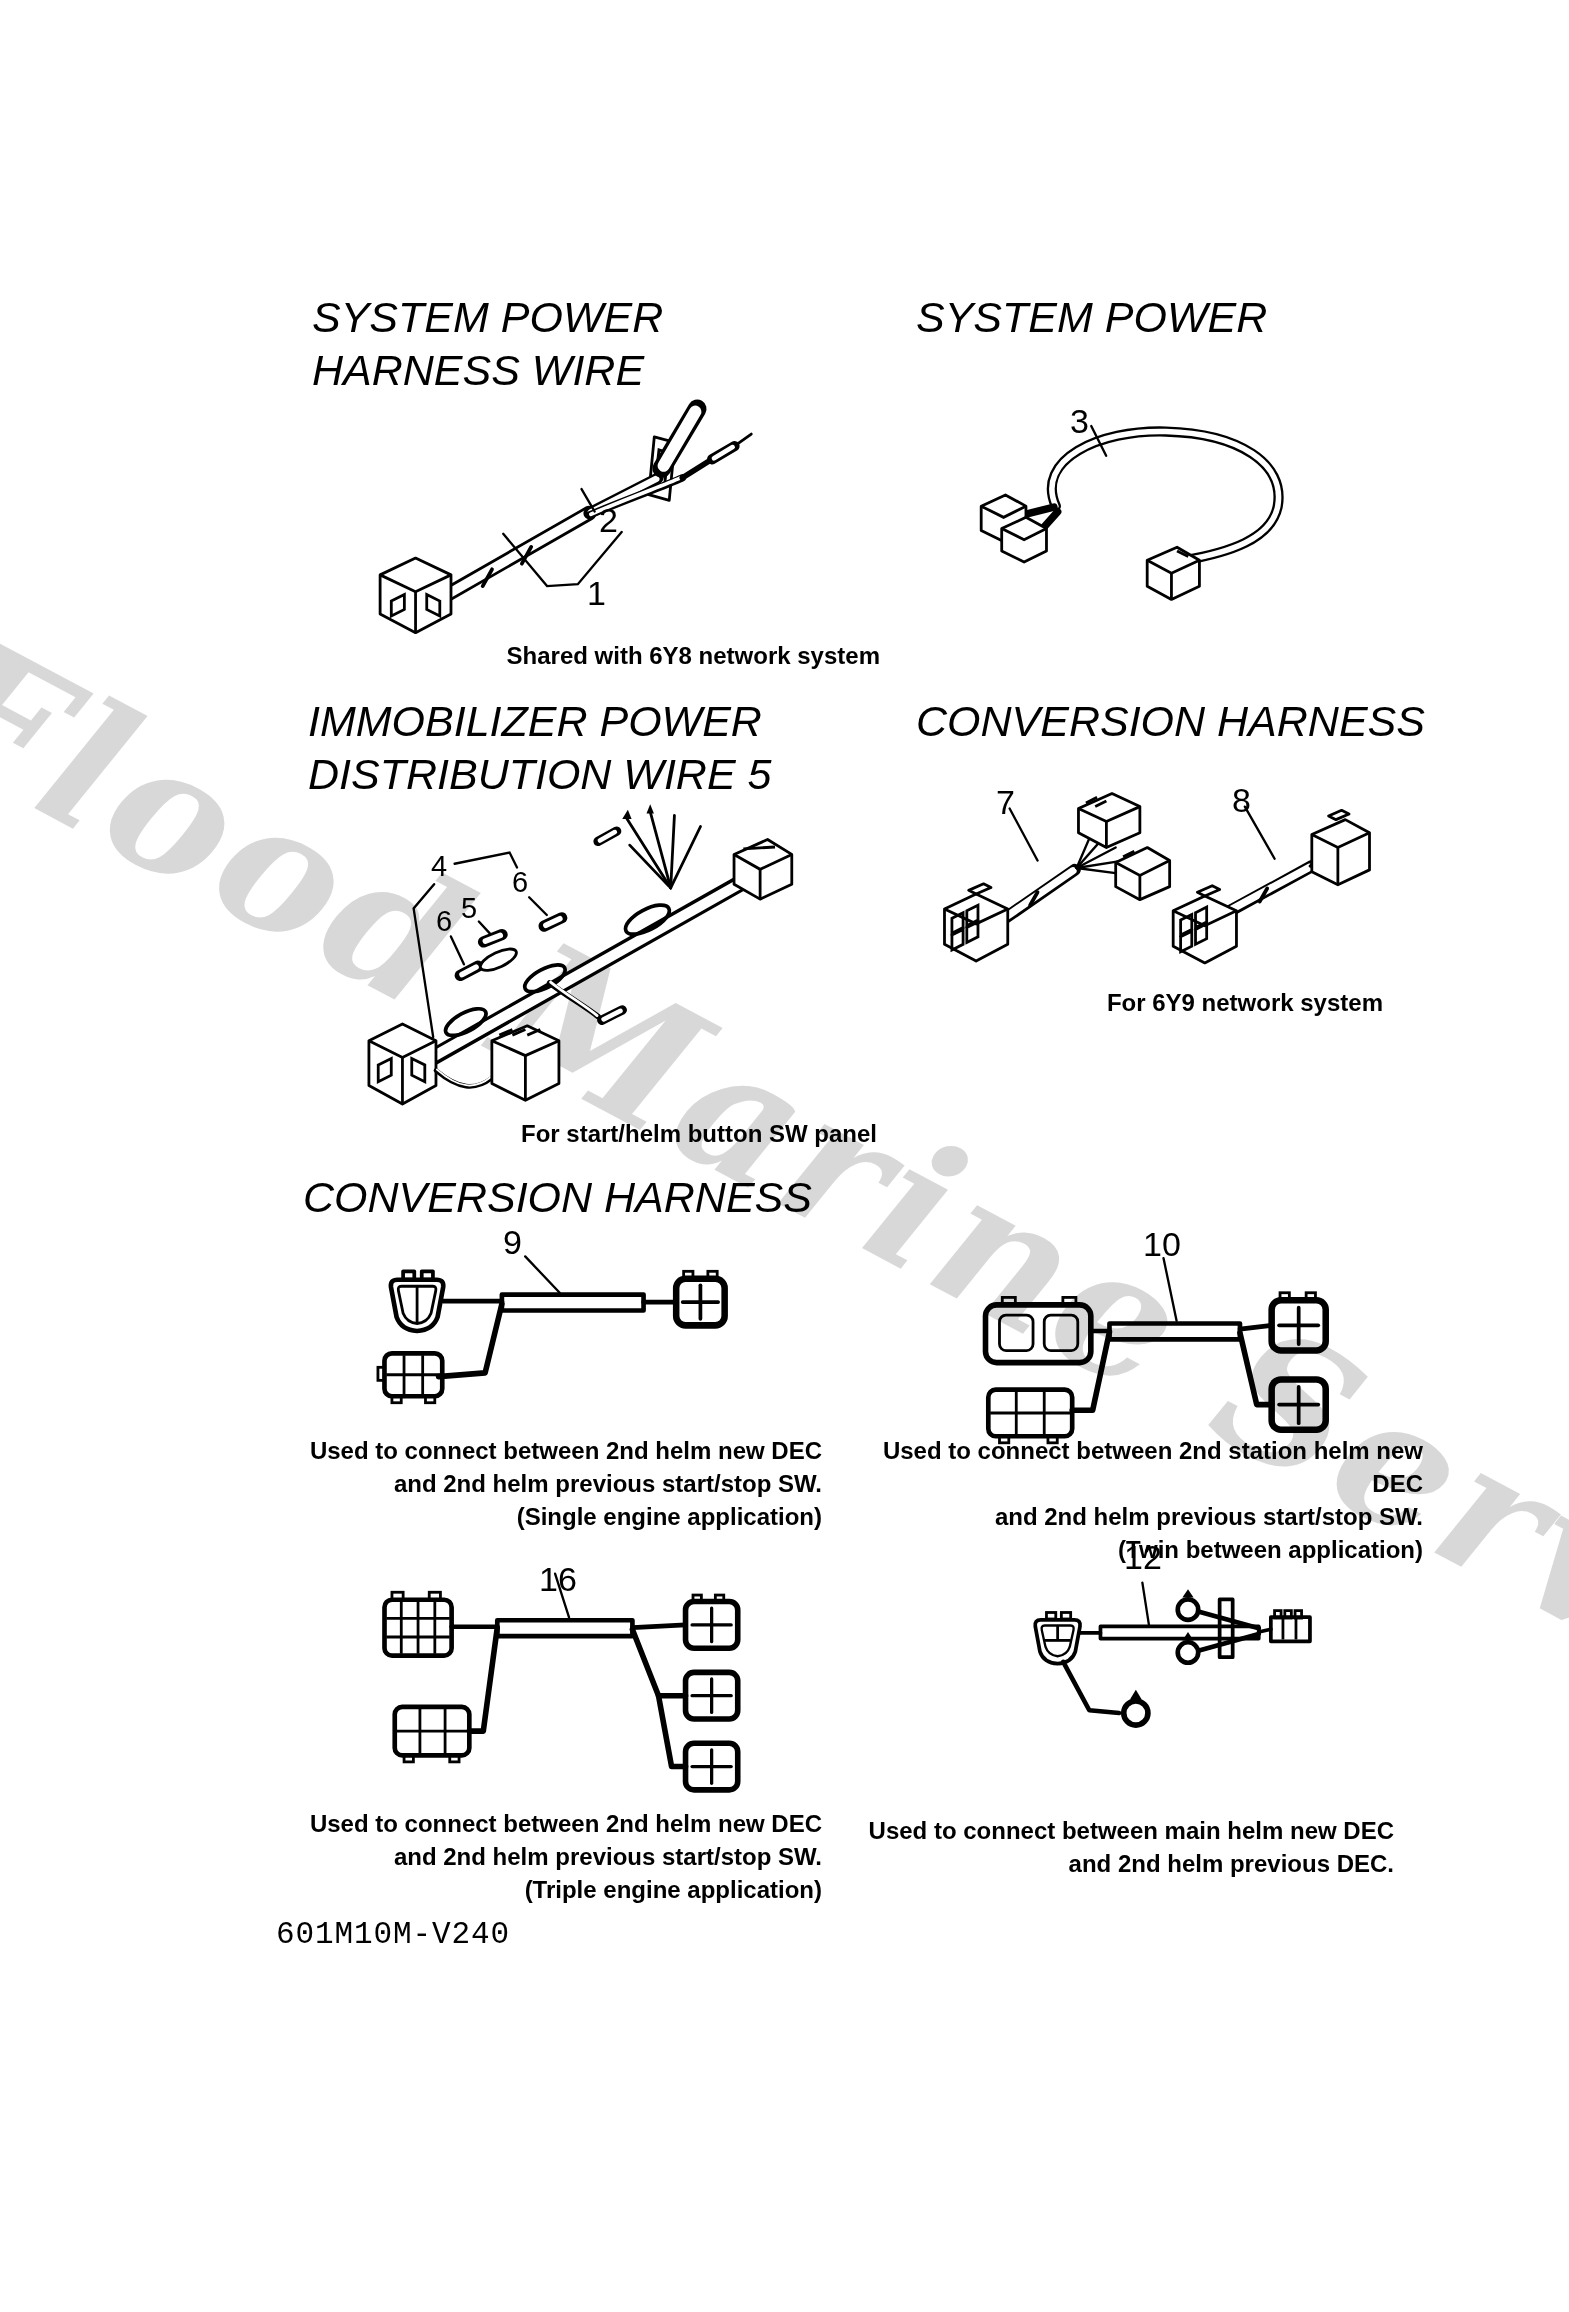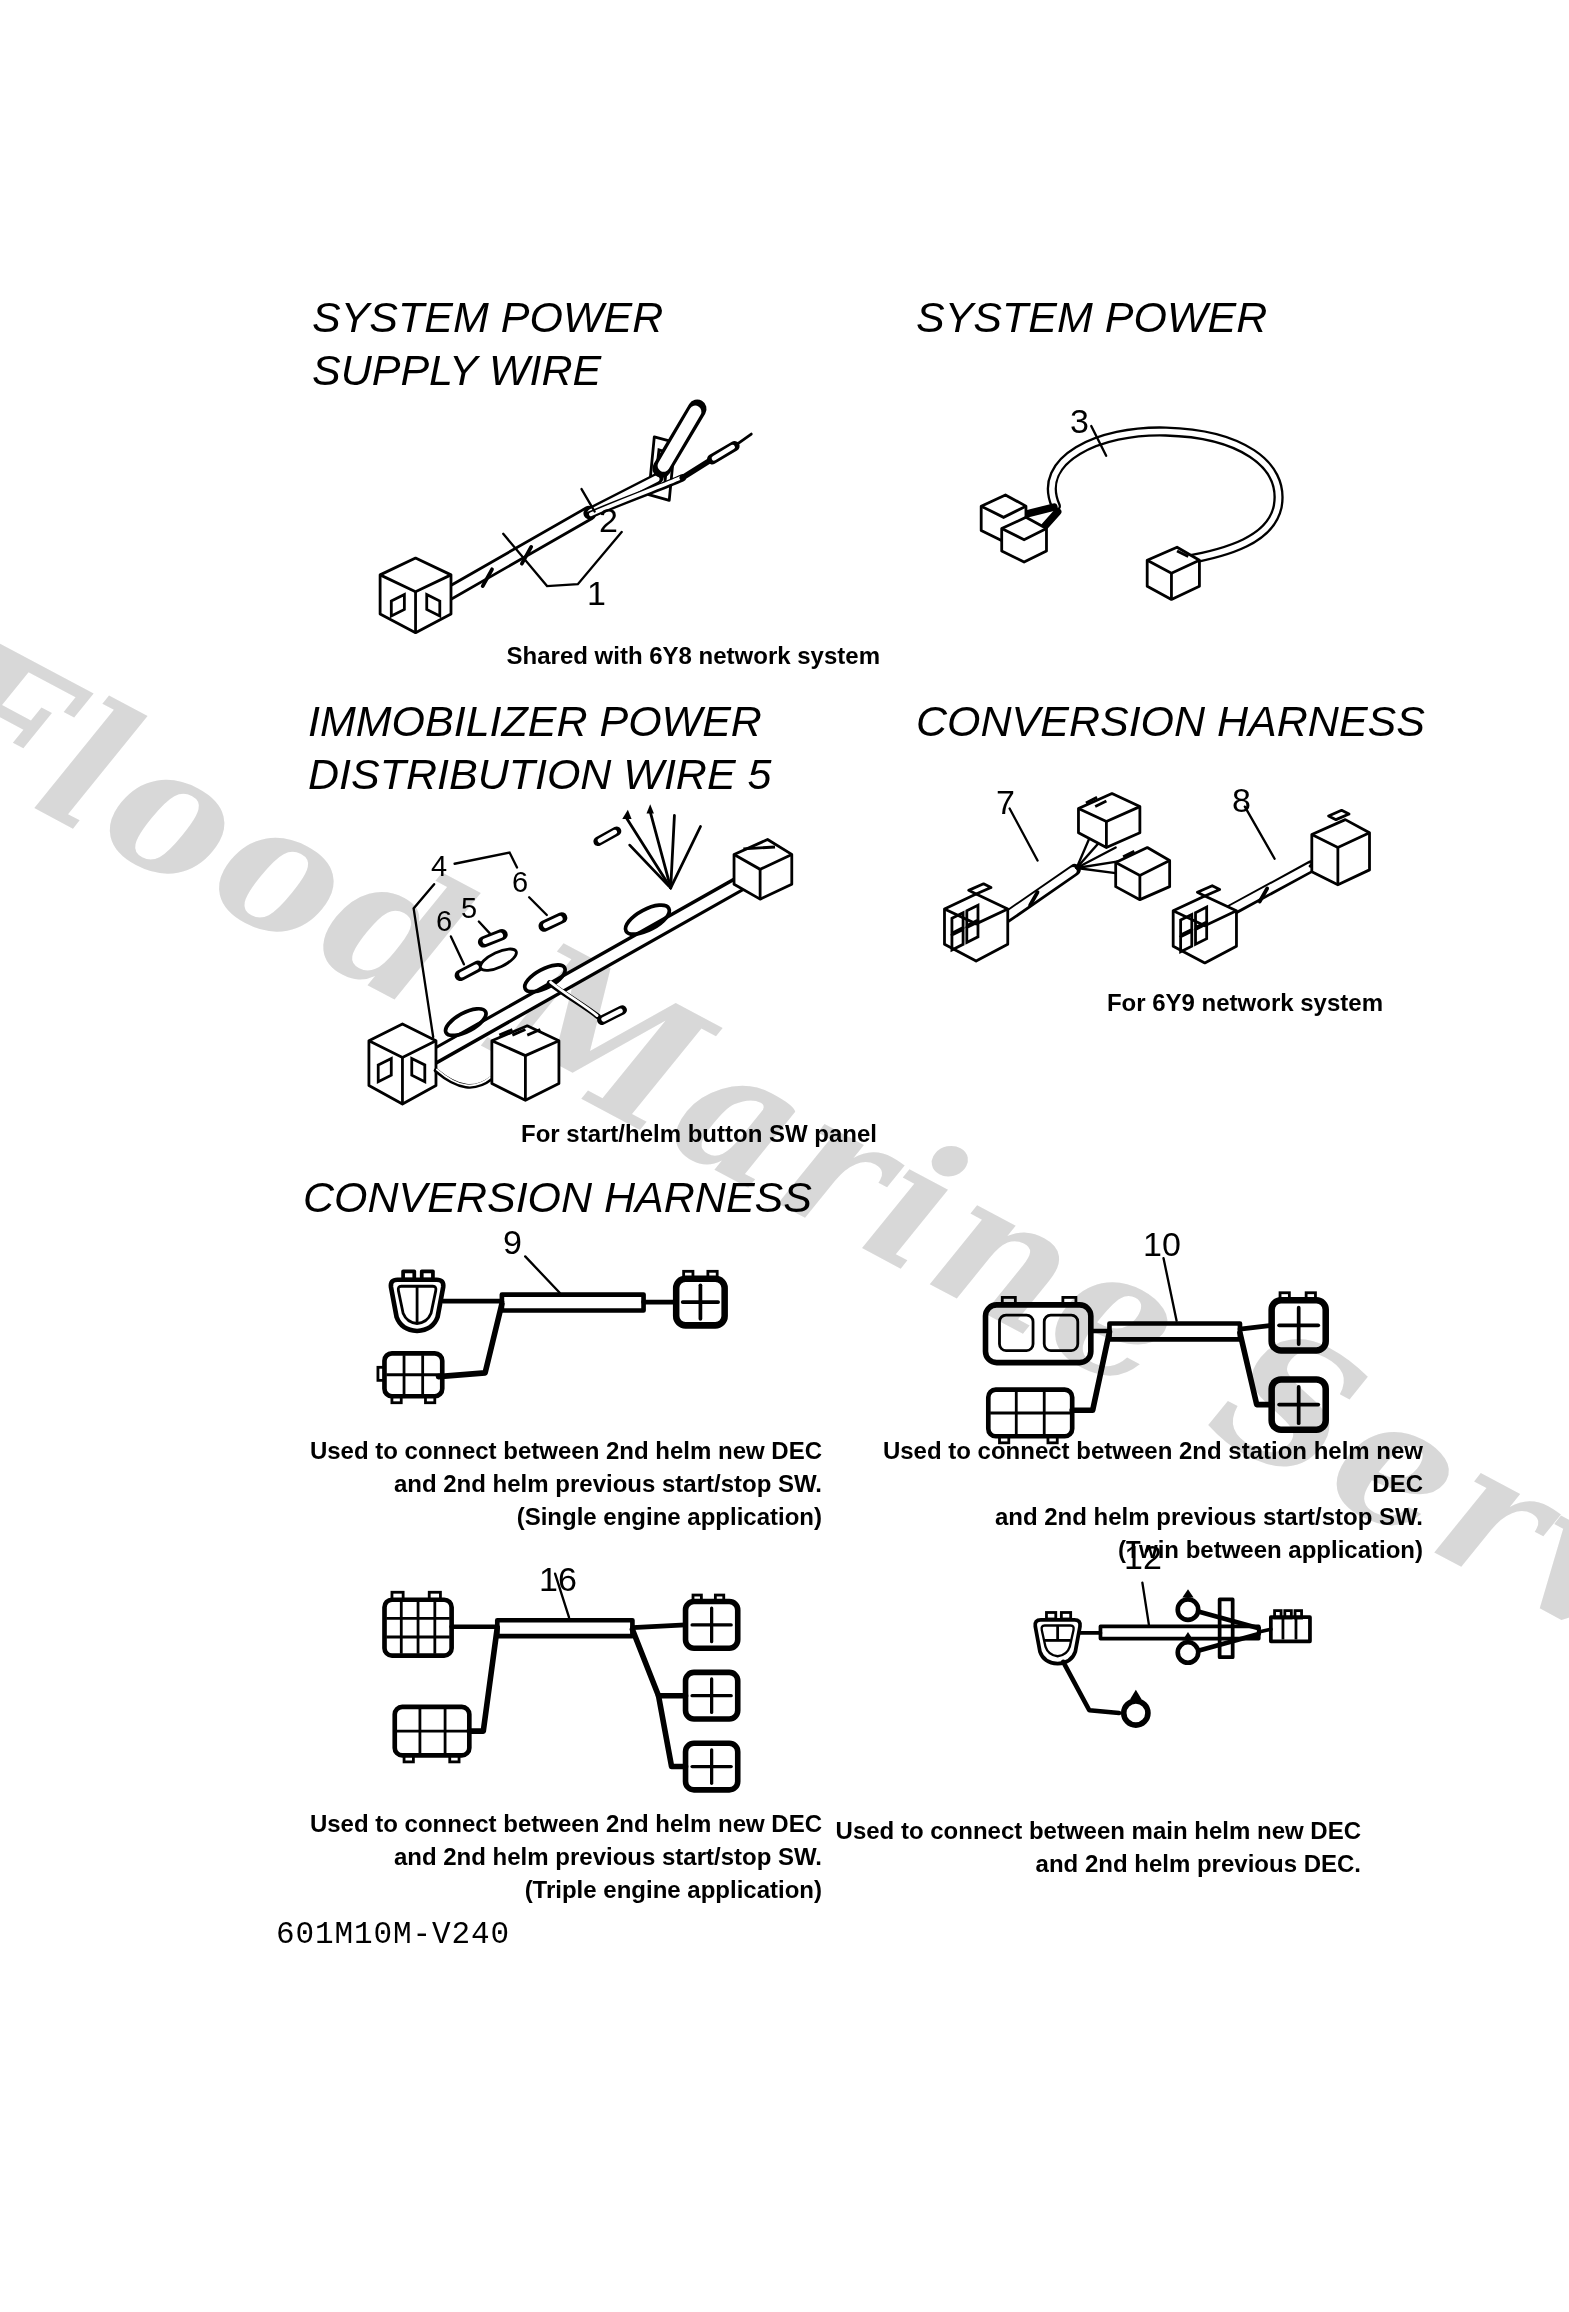--- a/index.html
+++ b/index.html
@@ -23,21 +23,21 @@
 </style>
 </head>
 <body>
 
 <div class="page">
 
   <div class="wm">Flood Marine Services</div>
 
   <div class="h" style="left:312px;top:291px">
     <span>SYSTEM POWER</span><br>
-    <span>SUPPLY WIRE</span>
+    <span>HARNESS WIRE</span>
   </div>
   <div class="h" style="left:916px;top:291px">
     <span>SYSTEM POWER</span><br>
   </div>
   <div class="h" style="left:308px;top:695px">
     <span>IMMOBILIZER POWER</span><br>
     <span>DISTRIBUTION WIRE 5</span>
   </div>
   <div class="h" style="left:916px;top:695px">
     <span>CONVERSION HARNESS</span>
@@ -413,21 +413,21 @@
       <line class="g3" x1="310" y1="87" x2="310" y2="109"></line>
     </g>
     <g>
       <polyline class="ln" points="60,133 88,185 120,188" stroke-width="5"></polyline>
       <circle class="ln" cx="138" cy="188" r="13" stroke-width="6" fill="#fff"></circle>
       <polygon points="132,173 138,163 144,173" fill="#000"></polygon>
     </g>
     <line class="ld" x1="145" y1="48" x2="152" y2="93"></line>
   </svg>
   <span class="co" style="left:1124px;top:1540px">12</span>
-  <div class="cap" style="left:802px;top:1814px;width:559px">
+  <div class="cap" style="left:835px;top:1814px;width:559px">
     <span>Used to connect between main helm new DEC</span>
     <span>and 2nd helm previous DEC.</span>
   </div>
 
   <div class="foot" style="left:276px;top:1917px">601M10M-V240</div>
 
 </div>
 
 
 </body></html>

